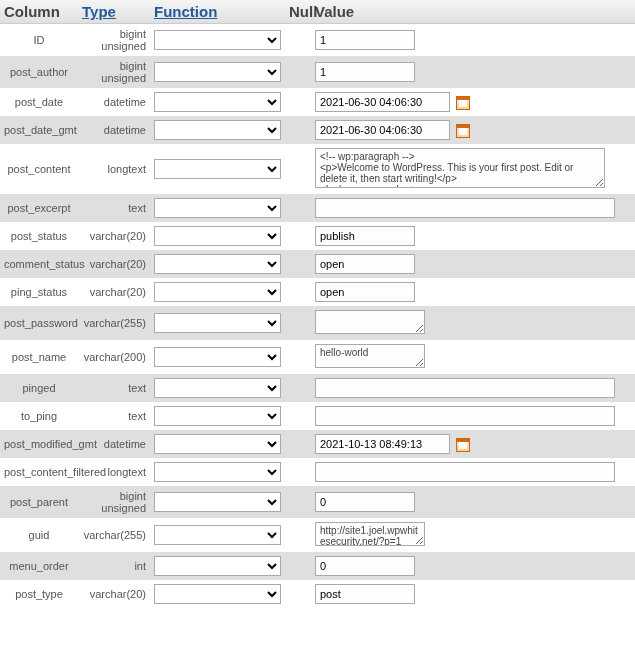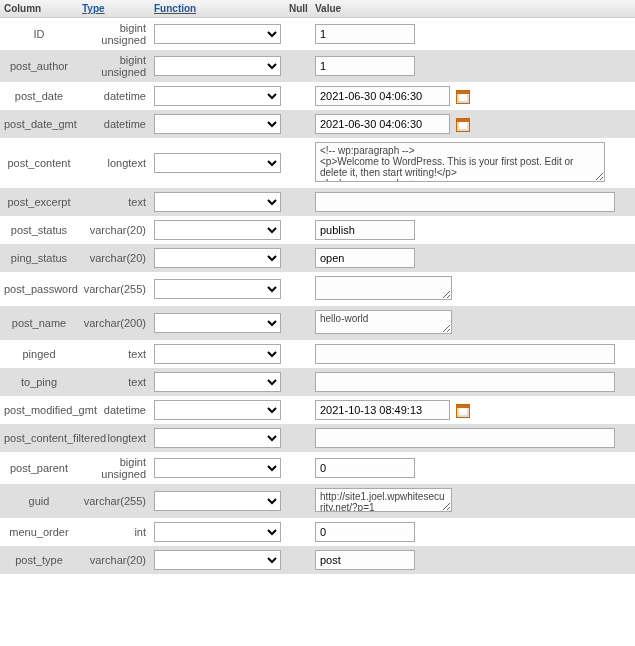--- a/index.html
+++ b/index.html
@@ -1,30 +1,30 @@
 <!DOCTYPE html>
 <html><head>
 <meta charset="utf-8">
 <style>
 * { box-sizing: border-box; margin: 0; padding: 0; }
 body { font-family: Arial, Helvetica, sans-serif; font-size: 11px; color: #333; background: #fff; width: 635px; }
 table { width: 100%; border-collapse: collapse; table-layout: fixed; }
 thead tr { background: linear-gradient(#f5f5f5,#e0e0e0); border-bottom: 1px solid #ccc; }
-thead th { text-align: left; padding: 3px 4px; font-weight: bold; color: #444; font-size: 10px; }
+thead th { text-align: left; padding: 3px 4px; font-weight: bold; color: #444; font-size: 15px; }
 thead th.sortable { color: #235a9a; cursor: pointer; text-decoration: underline; }
 tbody tr:nth-child(odd) { background: #fff; }
 tbody tr:nth-child(even) { background: #dfdfdf; }
 tbody td { padding: 4px 4px; vertical-align: middle; }
 td.col-name { text-align: center; color: #555; }
 td.col-type { text-align: right; color: #555; }
 select.fn-select { width: 100%; height: 20px; border: 1px solid #aaa; background: #fff; font-size: 11px; }
 input[type=text].val-input { width: 100px; height: 20px; border: 1px solid #aaa; padding: 1px 4px; font-size: 11px; background: #fdfdfd; }
 input[type=text].val-input-wide { width: 300px; }
 textarea.val-ta { width: 290px; height: 40px; border: 1px solid #aaa; padding: 2px 4px; font-size: 10px; font-family: Liberation Sans, sans-serif; resize: both; background: #fdfdfd; color: #444; overflow-y: scroll; }
-textarea.val-ta-short { width: 137px; height: 24px; }
+textarea.val-ta-short { width: 110px; height: 24px; }
 .cal-icon { display: inline-block; width: 14px; height: 14px; vertical-align: middle; margin-left: 6px; border: 1px solid #c60; background: linear-gradient(#ffe6d0,#ffcfa0); position: relative; cursor: pointer; }
 .cal-icon::before { content: ""; position: absolute; top: 2px; left: 2px; right: 2px; bottom: 2px; background: #fff; }
 .cal-icon::after { content: ""; position: absolute; top: 0; left: 0; right: 0; height: 3px; background: #d16a1a; }
 </style>
 </head>
 <body>
 
 <table>
 <colgroup>
   <col style="width:78px">
@@ -86,20 +86,27 @@
         <td><select class="fn-select"><option></option></select></td>
         <td></td>
         <td><input type="text" class="val-input val-input-wide" style=""></td>
       </tr>
       <tr>
         <td class="col-name">post_status</td>
         <td class="col-type">varchar(20)</td>
         <td><select class="fn-select"><option></option></select></td>
         <td></td>
         <td><input type="text" class="val-input" value="publish" style=""></td>
+      </tr>
+      <tr>
+        <td class="col-name">comment_status</td>
+        <td class="col-type">varchar(20)</td>
+        <td><select class="fn-select"><option></option></select></td>
+        <td></td>
+        <td><input type="text" class="val-input" value="open" style=""></td>
       </tr>
       <tr>
         <td class="col-name">ping_status</td>
         <td class="col-type">varchar(20)</td>
         <td><select class="fn-select"><option></option></select></td>
         <td></td>
         <td><input type="text" class="val-input" value="open" style=""></td>
       </tr>
       <tr>
         <td class="col-name">post_password</td>

